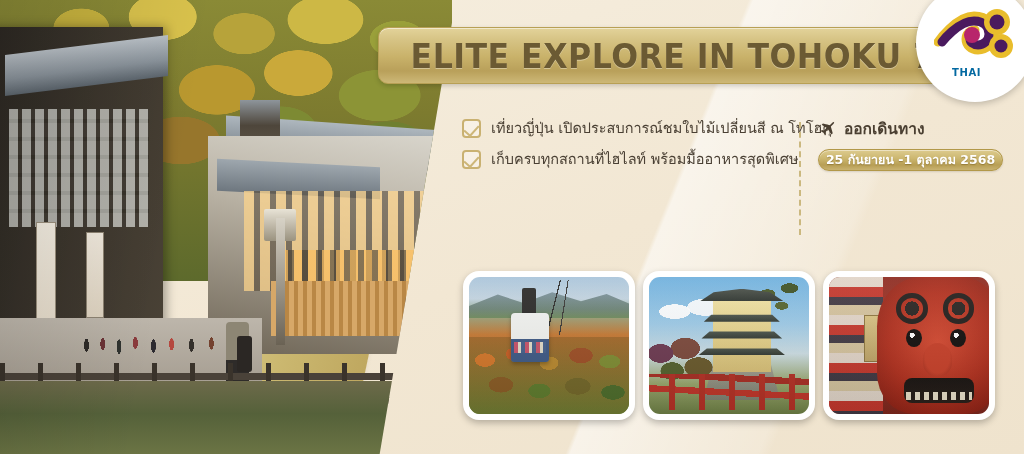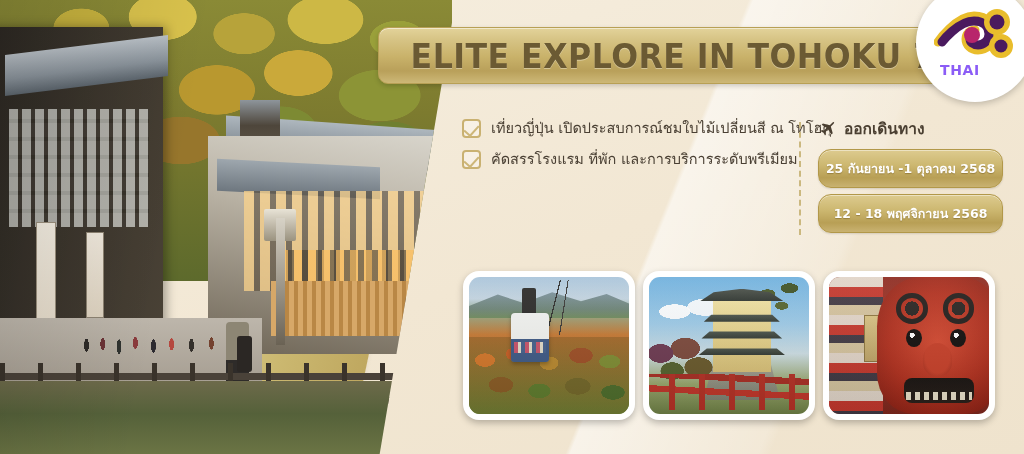--- a/index.html
+++ b/index.html
@@ -208,23 +208,23 @@
     position: absolute; right: -10px; top: -16px;
     width: 118px; height: 118px;
     border-radius: 50%;
     background: #ffffff;
     box-shadow: 0 2px 7px rgba(0,0,0,.22);
     display: flex; align-items: center; justify-content: center;
   }
   .logo-inner { position: relative; width: 86px; height: 86px; }
   .logo-mark { position: absolute; left: 2px; top: 6px; }
   .logo-word {
-    position: absolute; left: 8px; bottom: 8px;
-    font-size: 14px; font-weight: 700; letter-spacing: .6px;
-    color: #8b5cf6;
+    position: absolute; left: 20px; bottom: 8px;
+    font-size: 10px; font-weight: 700; letter-spacing: .6px;
+    color: #0369a1;
   }
 
   
   .features {
     position: absolute; left: 462px; top: 113px;
     width: 320px;
   }
   .feat-row {
     display: flex; align-items: center;
     gap: 10px;
@@ -268,21 +268,21 @@
   .dep-head {
     display: flex; align-items: center; gap: 7px;
     margin-bottom: 8px;
     font-family: Liberation Serif, serif;
   }
   .plane-icon { flex: 0 0 auto; line-height: 0; }
   .dep-title {
     font-size: 15.5px; font-weight: 700; color: #4a3f31;
   }
   .dep-pill {
-    height: 39px; margin-bottom: 6px;
+    height: 22px; margin-bottom: 6px;
     border-radius: 13px;
     background: linear-gradient(180deg, #ddcb8f 0%, #cdb871 40%, #b89f55 75%, #c9b271 100%);
     border: 1px solid #b29849;
     box-shadow: inset 0 1px 0 rgba(255,255,255,.45), 0 1px 2px rgba(0,0,0,.12);
     display: flex; align-items: center; justify-content: center;
   }
   .dep-pill span {
     font-size: 12.5px; font-weight: 700; color: #ffffff;
     text-shadow: 0 1px 1px rgba(120,95,35,.55);
     white-space: nowrap;
@@ -517,40 +517,37 @@
     </div>
   </div>
 
   <div class="features">
     <div class="feat-row">
       <span class="chk"></span>
       <span class="feat-text">เที่ยวญี่ปุ่น เปิดประสบการณ์ชมใบไม้เปลี่ยนสี ณ โทโฮคุ</span>
     </div>
     <div class="feat-row">
       <span class="chk"></span>
-      <span class="feat-text">คัดสรรโรงแรม ที่พัก และการบริการระดับพรีเมียม</span>
+      <span class="feat-text">เก็บครบทุกสถานที่ไฮไลท์ พร้อมมื้ออาหารสุดพิเศษ</span>
     </div>
   </div>
 
   <div class="divider"></div>
 
   <div class="departure">
     <div class="dep-head">
       <span class="plane-icon">
         <svg width="19" height="17" viewBox="0 0 24 22">
           <path d="M21.2 3.1c-.7-.7-1.9-.6-2.7.2l-3.6 3.6-8.8-2.5-1.7 1.7 6.7 4.3-3.3 3.3-3.2-.6-1.3 1.3 3.5 2 2 3.5 1.3-1.3-.6-3.2 3.3-3.3 4.3 6.7 1.7-1.7-2.5-8.8 3.6-3.6c.8-.8.9-2 .3-2.6z" fill="#4a3f31"></path>
         </svg>
       </span>
       <span class="dep-title">ออกเดินทาง</span>
     </div>
     <div class="dep-pill">
       <span>25 กันยายน -1 ตุลาคม 2568</span>
-    </div>
-    <div class="dep-pill">
-      <span>12 - 18 พฤศจิกายน 2568</span>
     </div>
   </div>
 
   <div class="thumbs">
 
     <div class="thumb">
       <div class="thumb-art t1">
         <div class="mount"></div>
         <div class="foliage"></div>
         <div class="cable"></div>

